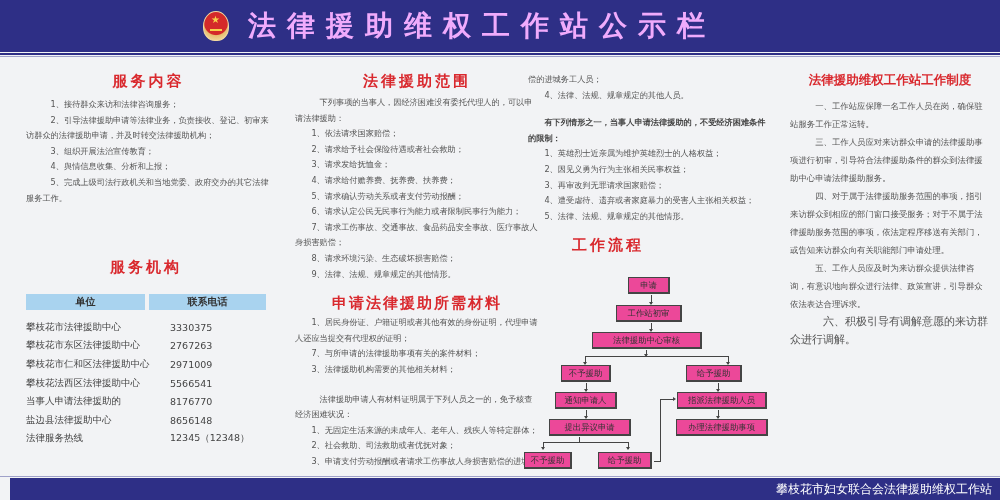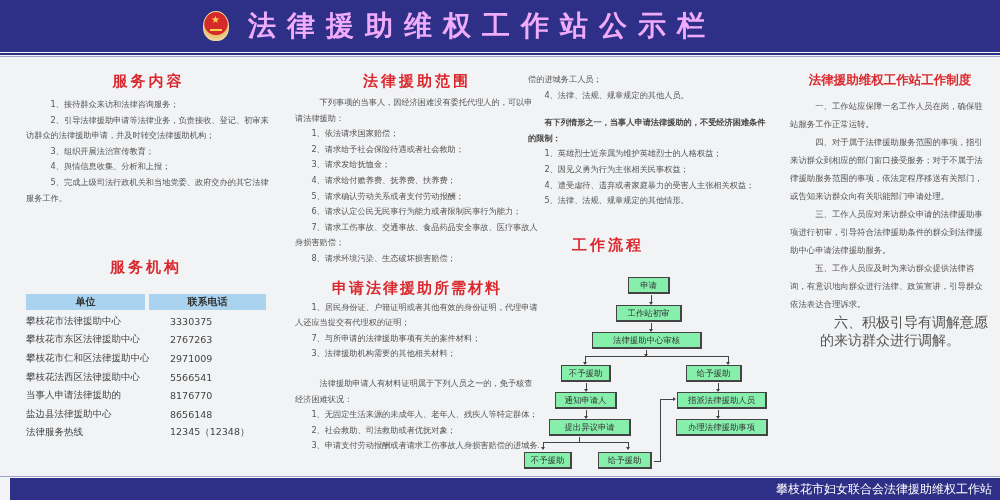--- a/index.html
+++ b/index.html
@@ -24,28 +24,28 @@
   .ind2 { text-indent: 3em; }
   .bold { font-weight: bold; color: #444; }
 
   .col { position: absolute; }
   .col-1 { left: 26px; top: 72px; width: 245px; }
   .col-2 { left: 276px; top: 72px; width: 244px; margin-left: 19px; }
   .col-3 { left: 528px; top: 72px; width: 242px; }
   .col-4 { left: 790px; top: 72px; width: 200px; }
 
   .table { position: absolute; left: 26px; top: 294px; width: 240px; }
-  .th-row { display: flex; gap: 4px; margin-bottom: 2px; }
+  .th-row { display: flex; gap: 4px; margin-bottom: 8px; }
   .th { background: #a9d3ef; color: #333; font-size: 10px; font-weight: bold; text-align: center; height: 16px; line-height: 16px; }
   .th.c1 { width: 124px; } .th.c2 { width: 122px; }
   .tr { display: flex; height: 18.6px; align-items: center; font-size: 9.5px; color: #444; }
   .td.c1 { width: 144px; } .td.c2 { width: 96px; }
 
   .flow-title { position: absolute; left: 572px; top: 236px; font-size: 15px; }
-  .fbox { position: absolute; background: #86efac; border: 1px solid #444; border-right-width: 2px; border-bottom-width: 2px; font-size: 8.4px; color: #333; text-align: center; line-height: 14px; height: 17px; }
+  .fbox { position: absolute; background: #ec4899; border: 1px solid #444; border-right-width: 2px; border-bottom-width: 2px; font-size: 8.4px; color: #333; text-align: center; line-height: 14px; height: 17px; }
   .vline { position: absolute; width: 1px; background: #444; }
   .hline { position: absolute; height: 1px; background: #444; }
   .arrow { position: absolute; width: 0; height: 0; border-left: 2px solid transparent; border-right: 2px solid transparent; border-top: 3px solid #444; }
   .arrow-r { position: absolute; width: 0; height: 0; border-top: 2px solid transparent; border-bottom: 2px solid transparent; border-left: 3px solid #444; }
 </style>
 </head>
 <body>
 
 <div class="header">
   <div class="emblem"></div>
@@ -103,39 +103,41 @@
   <div class="sec-title" style="font-size:15px;margin-bottom:4px;">法律援助范围</div>
   <div class="para ind2">下列事项的当事人，因经济困难没有委托代理人的，可以申请法律援助：</div>
   <div class="para ind">1、依法请求国家赔偿；</div>
   <div class="para ind">2、请求给予社会保险待遇或者社会救助；</div>
   <div class="para ind">3、请求发给抚恤金；</div>
   <div class="para ind">4、请求给付赡养费、抚养费、扶养费；</div>
   <div class="para ind">5、请求确认劳动关系或者支付劳动报酬；</div>
   <div class="para ind">6、请求认定公民无民事行为能力或者限制民事行为能力；</div>
   <div class="para ind">7、请求工伤事故、交通事故、食品药品安全事故、医疗事故人身损害赔偿；</div>
   <div class="para ind">8、请求环境污染、生态破坏损害赔偿；</div>
+  <div class="para ind">9、法律、法规、规章规定的其他情形。</div>
 
   <div class="sec-title" style="font-size:15px;margin-top:12px;margin-bottom:2px;letter-spacing:2px;">申请法律援助所需材料</div>
   <div class="para ind">1、居民身份证、户籍证明或者其他有效的身份证明，代理申请人还应当提交有代理权的证明；</div>
   <div class="para ind">7、与所申请的法律援助事项有关的案件材料；</div>
   <div class="para ind">3、法律援助机构需要的其他相关材料；</div>
   <div style="height:14px"></div>
   <div class="para ind2">法律援助申请人有材料证明属于下列人员之一的，免予核查经济困难状况：</div>
   <div class="para ind">1、无固定生活来源的未成年人、老年人、残疾人等特定群体；</div>
   <div class="para ind">2、社会救助、司法救助或者优抚对象；</div>
   <div class="para ind" style="white-space:nowrap;overflow:hidden;">3、申请支付劳动报酬或者请求工伤事故人身损害赔偿的进城务工人员；</div>
 </div>
 
 <div class="col col-3">
   <div class="para">偿的进城务工人员；</div>
   <div class="para ind">4、法律、法规、规章规定的其他人员。</div>
   <div style="height:12px"></div>
   <div class="para ind bold">有下列情形之一，当事人申请法律援助的，不受经济困难条件的限制：</div>
   <div class="para ind">1、英雄烈士近亲属为维护英雄烈士的人格权益；</div>
   <div class="para ind">2、因见义勇为行为主张相关民事权益；</div>
+  <div class="para ind">3、再审改判无罪请求国家赔偿；</div>
   <div class="para ind">4、遭受虐待、遗弃或者家庭暴力的受害人主张相关权益；</div>
   <div class="para ind">5、法律、法规、规章规定的其他情形。</div>
 </div>
 
 <div class="sec-title flow-title">工作流程</div>
 <div>
   <div class="fbox" style="left:628px;top:277px;width:42px;">申请</div>
   <div class="vline" style="left:651px;top:295px;height:9px;"></div>
   <div class="arrow" style="left:649px;top:302px;"></div>
 
@@ -183,22 +185,22 @@
 
   <div class="hline" style="left:654px;top:461px;width:6px;"></div>
   <div class="vline" style="left:660px;top:399px;height:63px;"></div>
   <div class="hline" style="left:660px;top:399px;width:14px;"></div>
   <div class="arrow-r" style="left:673px;top:397px;"></div>
 </div>
 
 <div class="col col-4">
   <div class="sec-title" style="font-size:12.5px;letter-spacing:0;margin-bottom:8px;">法律援助维权工作站工作制度</div>
   <div class="para ind2" style="font-size:8.4px;line-height:18px;">一、工作站应保障一名工作人员在岗，确保驻站服务工作正常运转。</div>
+  <div class="para ind2" style="font-size:8.4px;line-height:18px;">三、工作人员应对来访群众申请的法律援助事项进行初审，引导符合法律援助条件的群众到法律援助中心申请法律援助服务。</div>
   <div class="para ind2" style="font-size:8.4px;line-height:18px;">四、对于属于法律援助服务范围的事项，指引来访群众到相应的部门窗口接受服务；对于不属于法律援助服务范围的事项，依法定程序移送有关部门，或告知来访群众向有关职能部门申请处理。</div>
-  <div class="para ind2" style="font-size:8.4px;line-height:18px;">三、工作人员应对来访群众申请的法律援助事项进行初审，引导符合法律援助条件的群众到法律援助中心申请法律援助服务。</div>
   <div class="para ind2" style="font-size:8.4px;line-height:18px;">五、工作人员应及时为来访群众提供法律咨询，有意识地向群众进行法律、政策宣讲，引导群众依法表达合理诉求。</div>
-  <div class="para ind2" style="font-size:14px;line-height:18px;text-align:center;">六、积极引导有调解意愿的来访群众进行调解。</div>
+  <div class="para ind2" style="font-size:11px;line-height:18px;">六、积极引导有调解意愿的来访群众进行调解。</div>
 </div>
 
 <div class="footer-rule"></div>
 <div class="footer">
   <div class="footer-text">攀枝花市妇女联合会法律援助维权工作站</div>
 </div>
 
 </body></html>

